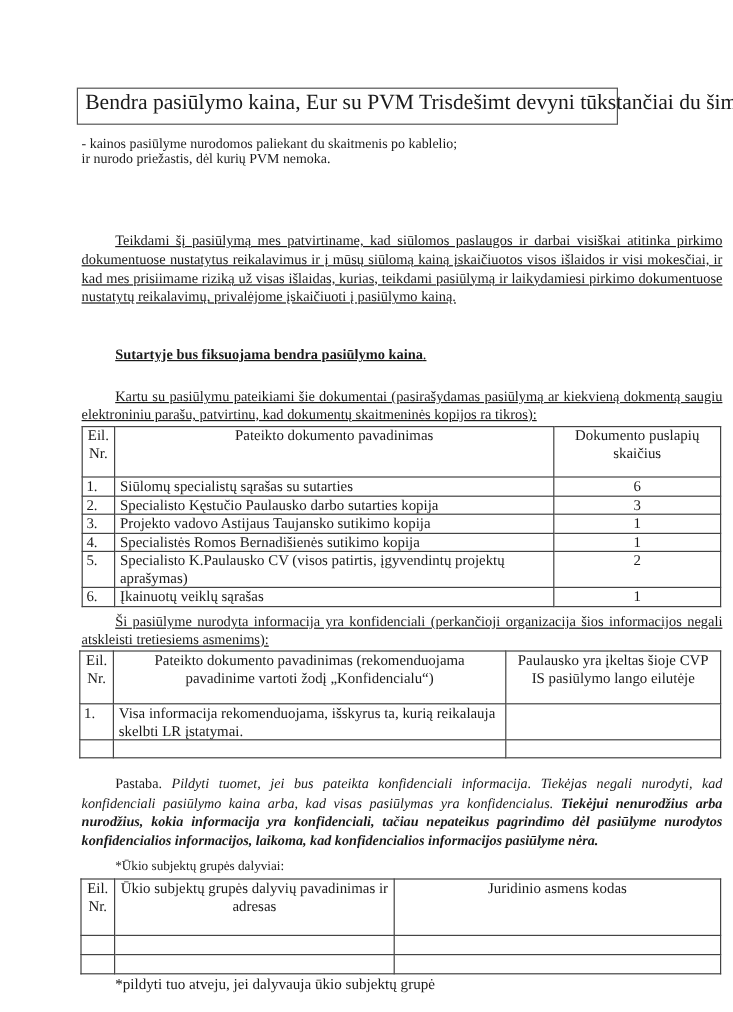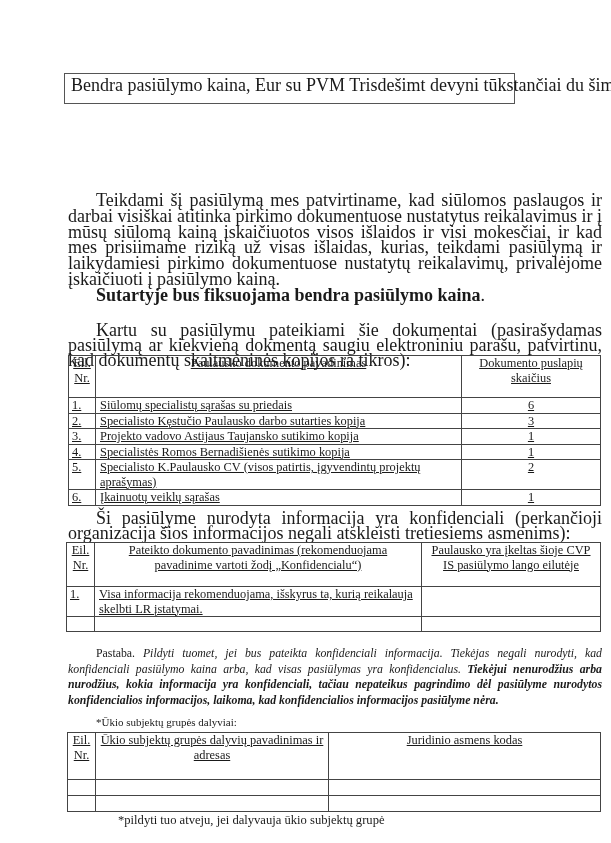--- a/index.html
+++ b/index.html
@@ -3,58 +3,60 @@
 <meta charset="utf-8">
 <style>
   html, body { margin:0; padding:0; background:#fff; }
   body { width:611px; height:843px; position:relative; overflow:hidden;
          font-family:"Liberation Serif", serif; color:#1a1a1a; font-size:12.2px; }
   .abs { position:absolute; }
   .price-box { left:64px; top:73px; width:451px; height:31px; border:1.5px solid #555;
                box-sizing:border-box; padding:1px 6px; font-weight:normal; font-size:18px; white-space:nowrap; }
   .notes { left:68px; top:113px; width:536px; line-height:13.4px; font-size:11.6px; }
   .notes div { white-space:nowrap; }
-  .para { left:68px; width:534px; text-align:justify; line-height:15.8px; font-size:18px; }
+  .para { left:68px; width:534px; text-align:justify; line-height:15.8px; font-size:12px;text-decoration:underline; }
   .indent { text-indent:28px; }
   .bold { font-weight:bold; }
   table { position:absolute; border-collapse:collapse; font-size:12.4px; }
-  td { border:1px solid #444; vertical-align:top; padding:0 4px; line-height:14.5px;text-decoration:underline; }
+  td { border:1px solid #444; vertical-align:top; padding:0 4px; line-height:14.5px; }
   td.c { text-align:center; }
   td.nr { padding:0 3px; }
   .note2 { left:68px; top:646px; width:534px; text-align:justify; line-height:15.6px; font-size:11.8px; }
   .note2 i { font-style:italic; }
   .note2 b { font-style:italic; font-weight:bold; }
 </style>
 </head>
 <body>
 
 <div class="abs price-box">
   <span>Bendra pasiūlymo kaina, Eur su PVM</span>
   <span>Trisdešimt devyni tūkstančiai du šimtai penkiasdešimt</span>
 </div>
 
 <div class="abs notes">
+  <div>-  kainos pasiūlyme nurodomos paliekant du skaitmenis po kablelio;</div>
+  <div>ir nurodo priežastis, dėl kurių PVM nemoka.</div>
 </div>
 
 <div class="abs para indent" style="top:193px;">Teikdami šį pasiūlymą mes patvirtiname, kad siūlomos paslaugos ir darbai visiškai atitinka pirkimo dokumentuose nustatytus reikalavimus ir į mūsų siūlomą kainą įskaičiuotos visos išlaidos ir visi mokesčiai, ir kad mes prisiimame riziką už visas išlaidas, kurias, teikdami pasiūlymą ir laikydamiesi pirkimo dokumentuose nustatytų reikalavimų, privalėjome įskaičiuoti į pasiūlymo kainą.</div>
 
 <div class="abs para indent" style="top:288px;"><span class="bold">Sutartyje bus fiksuojama bendra pasiūlymo kaina</span><span>.</span></div>
 
 <div class="abs para indent" style="top:323px; line-height:15px;">Kartu su pasiūlymu pateikiami šie dokumentai (pasirašydamas pasiūlymą ar kiekvieną dokmentą saugiu elektroniniu parašu, patvirtinu, kad dokumentų skaitmeninės kopijos ra tikros):</div>
 
 <table style="left:68px; top:355px; width:533px;">
   <tbody>
       <tr style="height:42px;">
     <td class="c nr" style="width:20px;">Eil. Nr.</td>
-    <td class="c" style="width:357px;">Paulausko dokumento pavadinimas</td>
+    <td class="c" style="width:357px;">Pateikto dokumento pavadinimas</td>
     <td class="c">Dokumento puslapių skaičius</td>
   </tr>
   <tr>
     <td class="nr">1.</td>
-    <td>Siūlomų specialistų sąrašas su priedais</td>
+    <td>Siūlomų specialistų sąrašas su sutarties</td>
     <td class="c">6</td>
   </tr>
   <tr>
     <td class="nr">2.</td>
     <td>Specialisto Kęstučio Paulausko darbo sutarties kopija</td>
     <td class="c">3</td>
   </tr>
   <tr>
     <td class="nr">3.</td>
     <td>Projekto vadovo Astijaus Taujansko sutikimo kopija</td>
@@ -117,13 +119,13 @@
     <td></td>
   </tr>
   <tr style="height:16px;">
     <td></td>
     <td></td>
     <td></td>
   </tr>
 </tbody>
   </table>
 
-<div class="abs" style="left:96px; top:813px; font-size:12.6px;margin-left:22px;">*pildyti tuo atveju, jei dalyvauja ūkio subjektų grupė</div>
+<div class="abs" style="left:96px; top:813px; font-size:12.6px;">*pildyti tuo atveju, jei dalyvauja ūkio subjektų grupė</div>
 
 </body></html>

